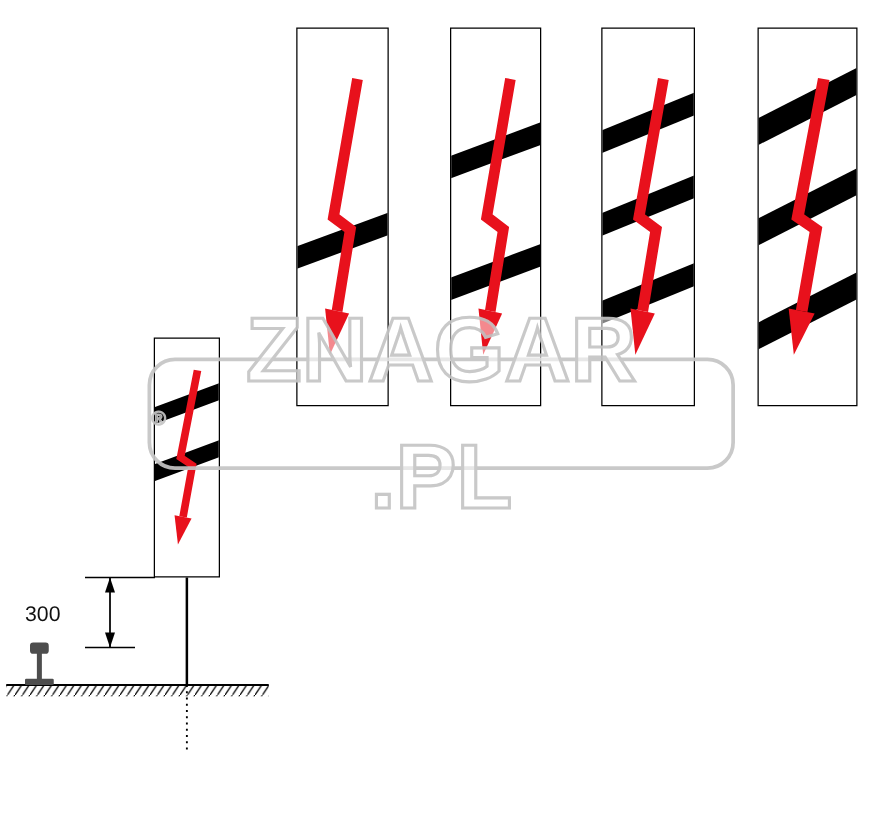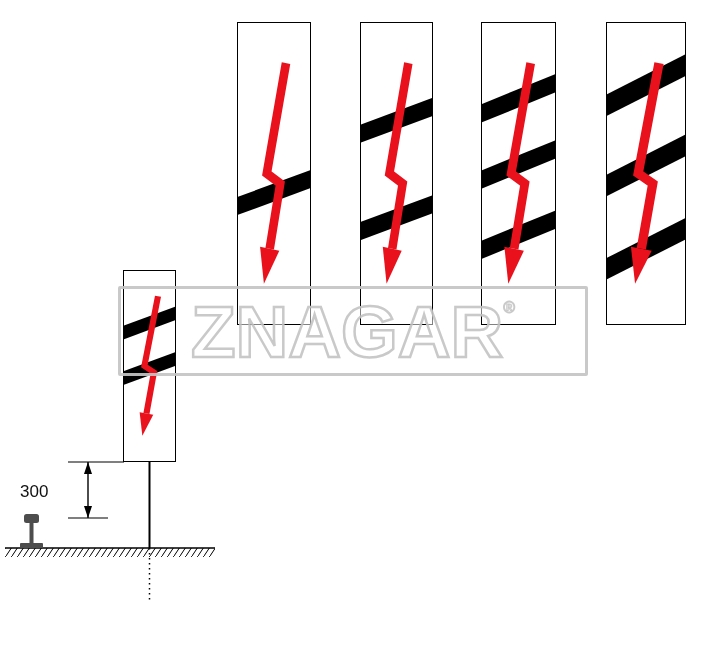--- a/index.html
+++ b/index.html
@@ -28,26 +28,27 @@
     position:absolute;left:0px;top:448px;width:230px;height:170px;
   }
   .mount text{
     font-family:"Liberation Sans", sans-serif;
     font-size:17px;fill:#111;
   }
   
   .watermark{
     position:absolute;left:118px;top:286px;width:470px;height:90px;
     border:3px solid var(--watermark,#c7c7c7);
-    border-radius:2px;
+    border-radius:22px;
     display:flex;align-items:center;justify-content:center;
     pointer-events:none;
     opacity:.92;
     z-index:50;
     box-sizing:border-box;
+    flex-direction:column;
   }
   .wm-main{
     font-size:73px;font-weight:bold;line-height:1;
     color:rgba(255,255,255,0.55);
     -webkit-text-stroke:2.5px var(--watermark,#c7c7c7);
     letter-spacing:0px;
     white-space:pre;
   }
   .wm-reg{
     font-size:16px;font-weight:bold;
@@ -130,15 +131,16 @@
     <g>
       <rect x="24" y="66" width="15" height="9" rx="2.5" fill="#4d4d4d"></rect>
       <rect x="29.5" y="73" width="4" height="23" fill="#4d4d4d"></rect>
       <rect x="20" y="95" width="23" height="5" rx="1" fill="#4d4d4d"></rect>
     </g>
   </svg>
 
   <div class="watermark">
     <span class="wm-main">ZNAGAR</span>
     <span class="wm-reg">®</span>
+    <span class="wm-main">.PL</span>
   </div>
 
 </div>
 
 </body></html>

